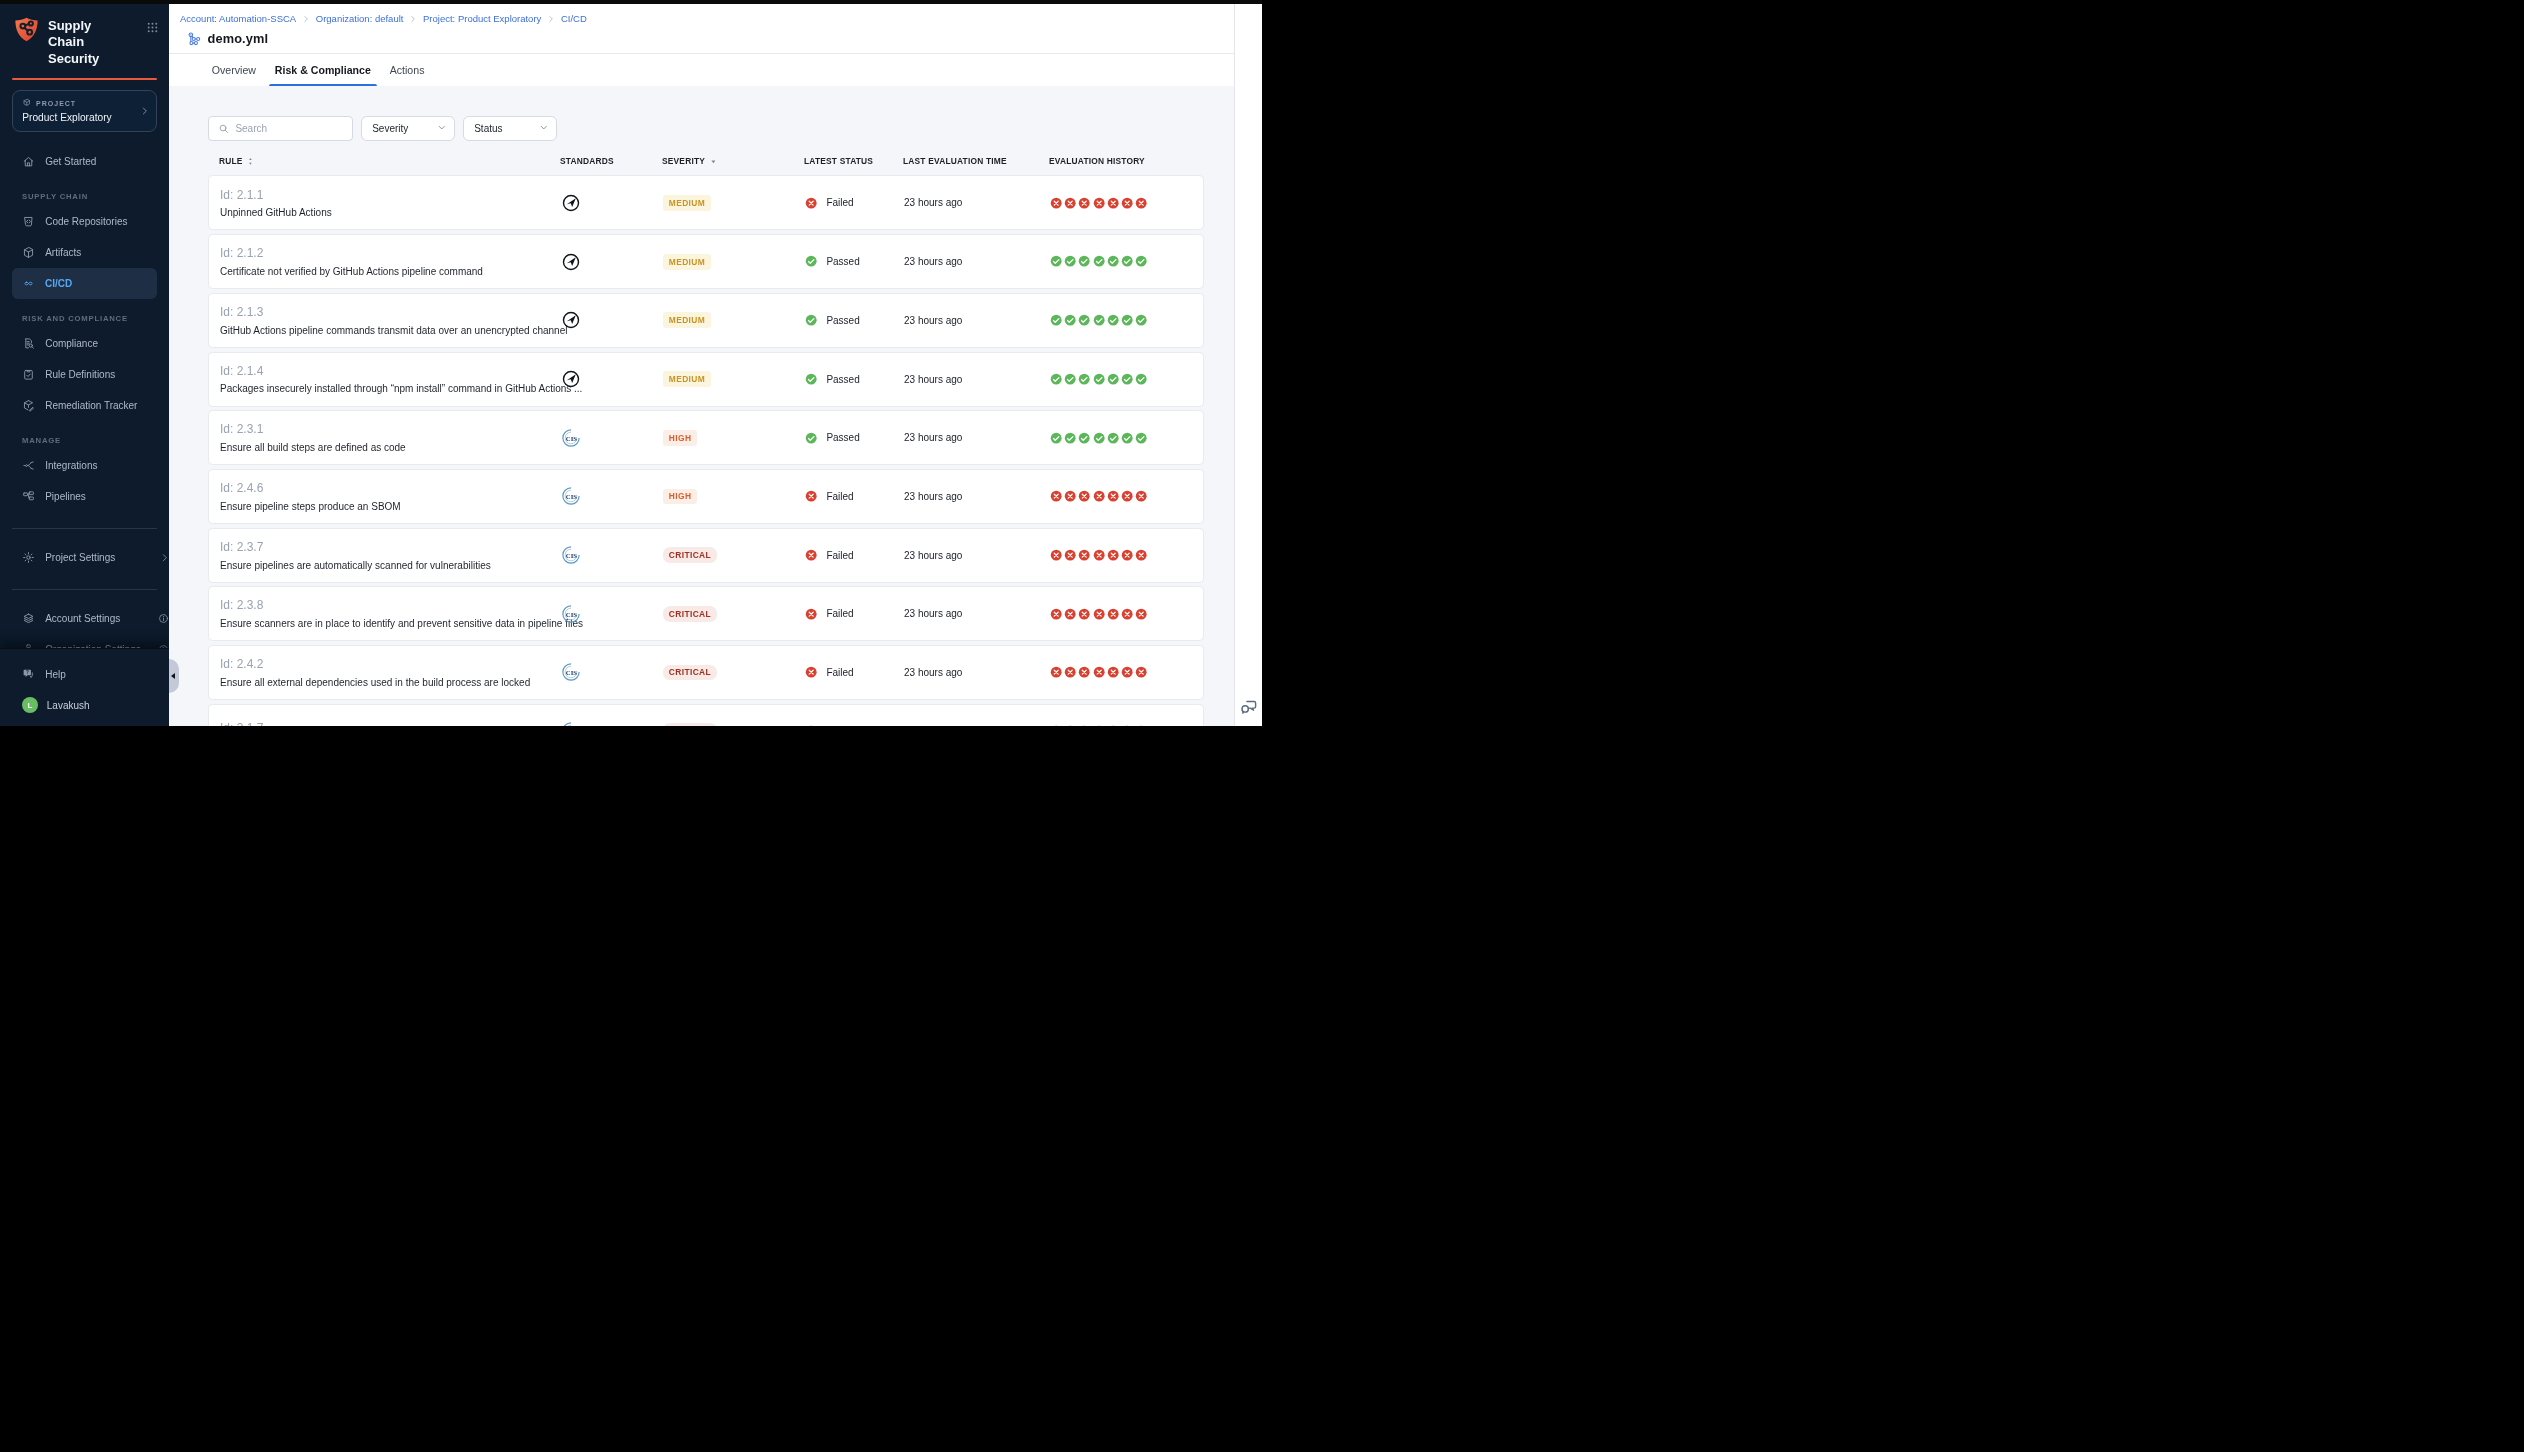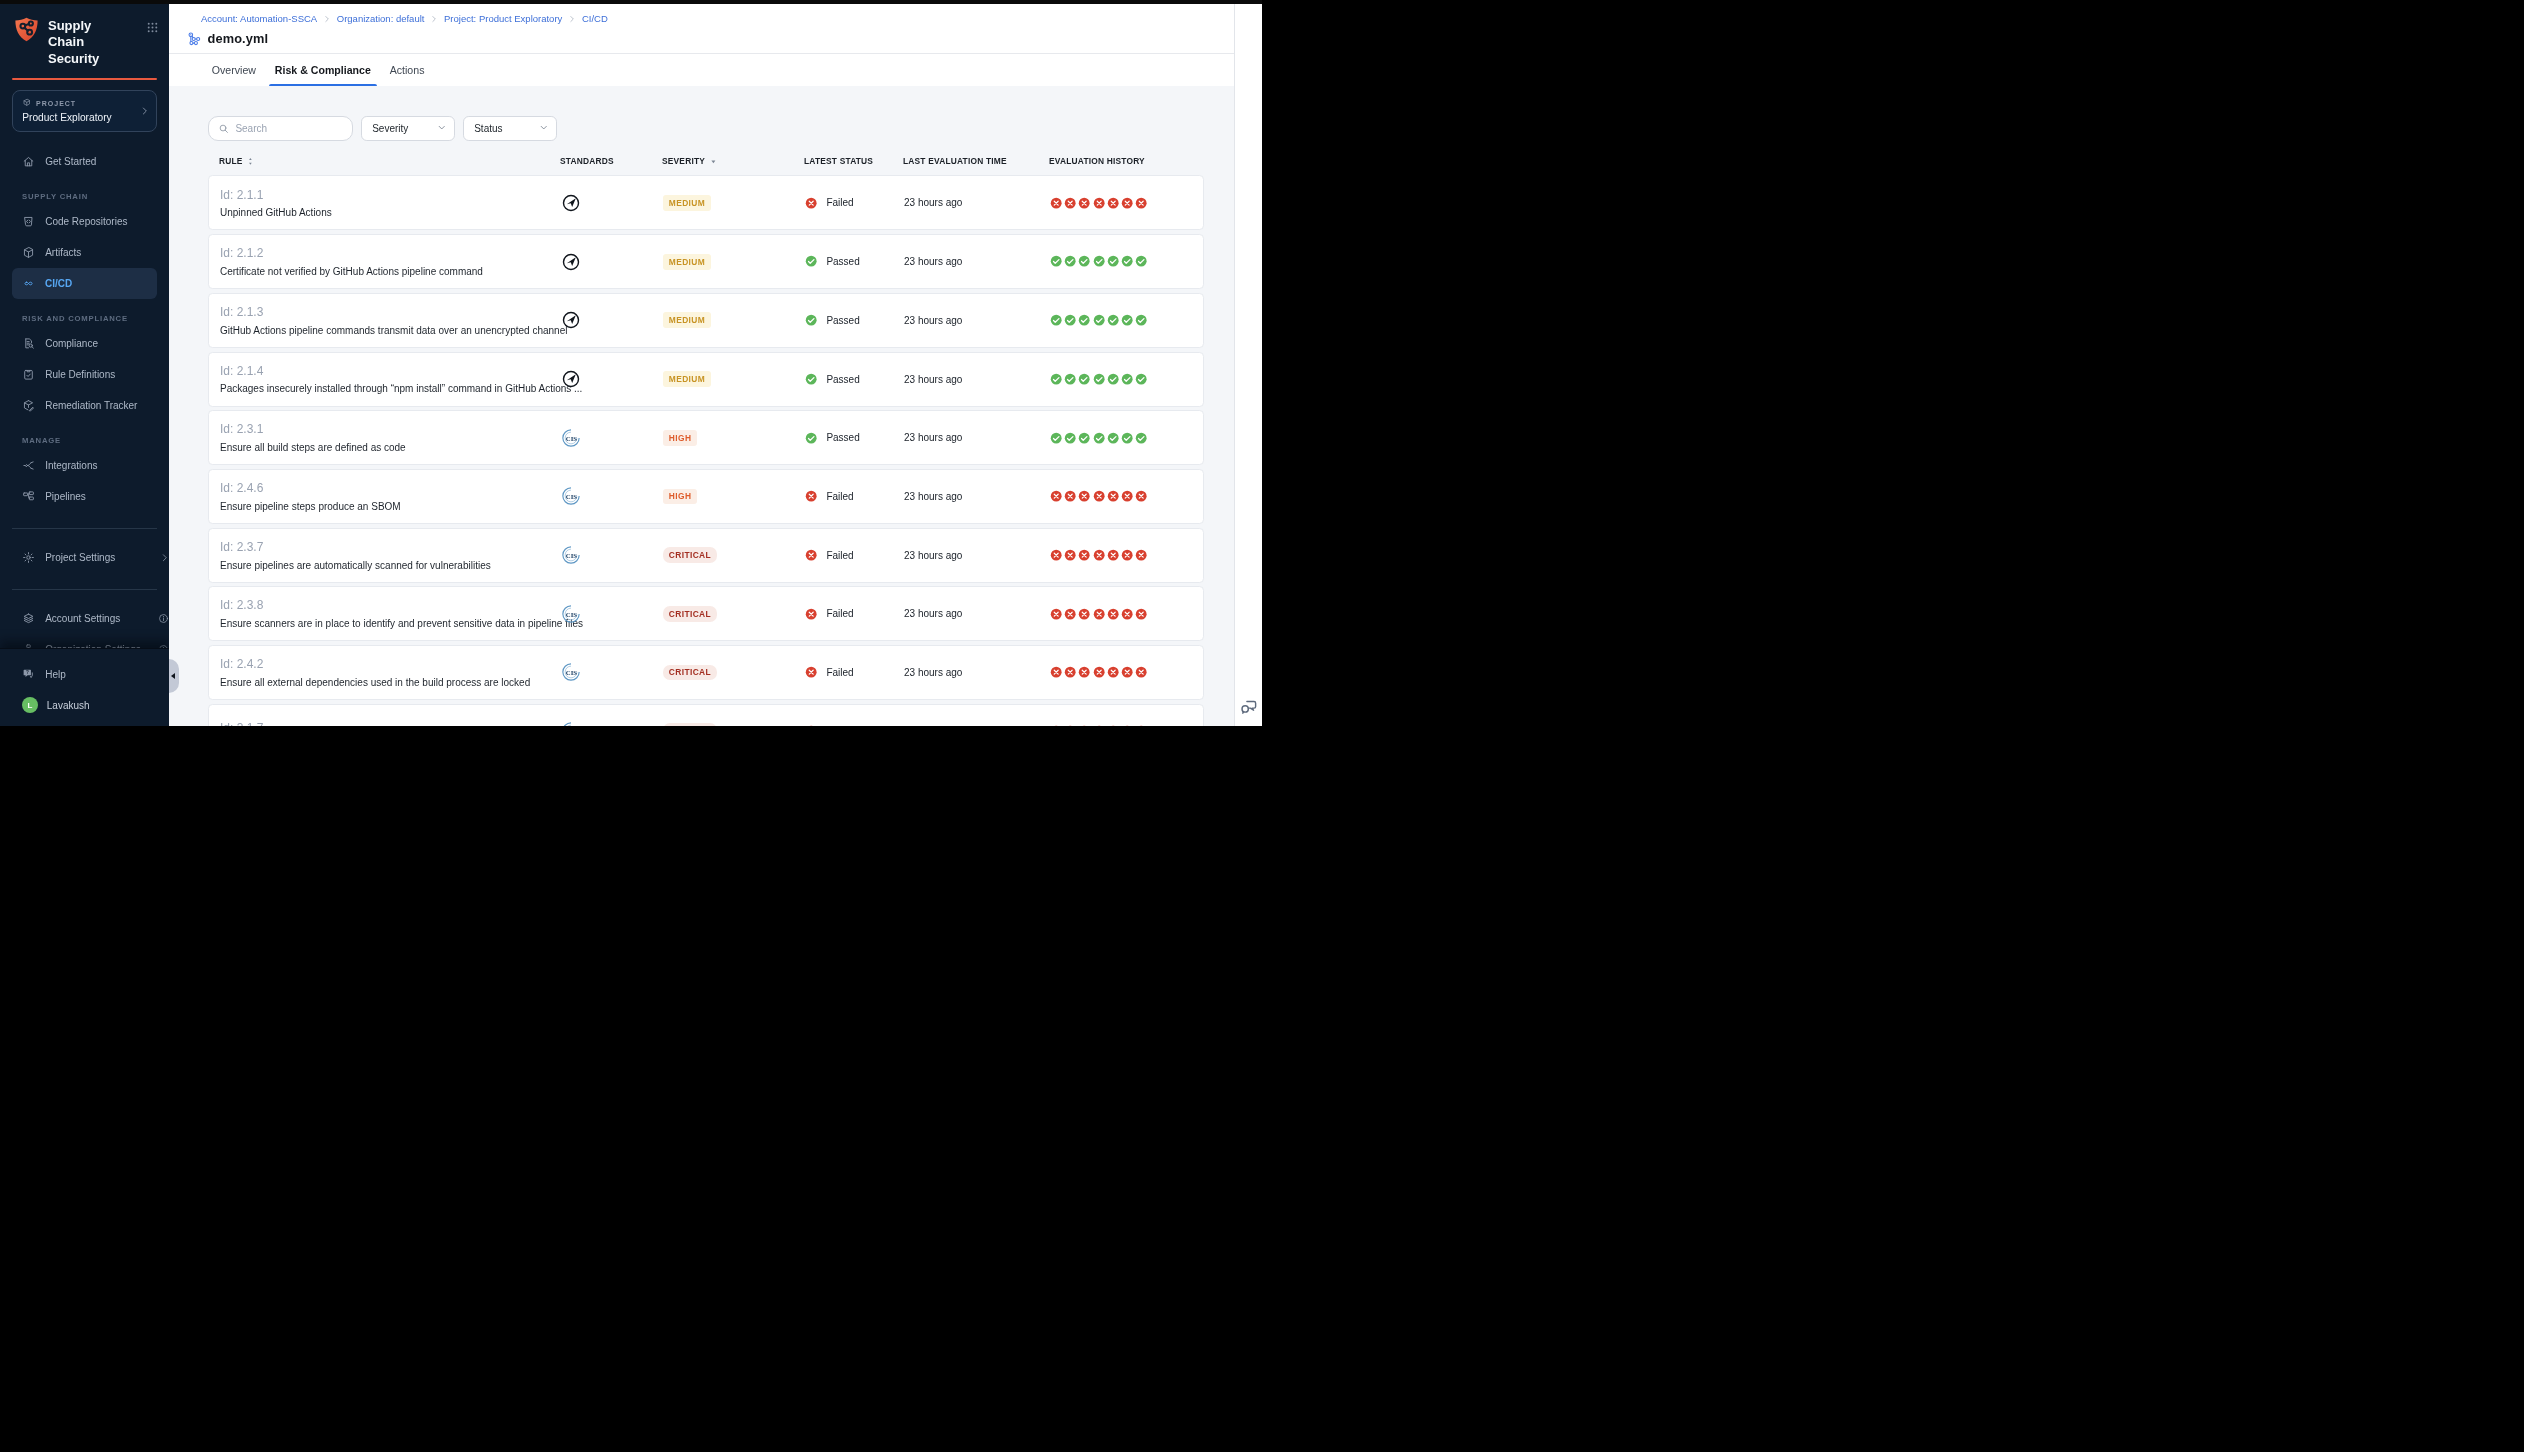--- a/index.html
+++ b/index.html
@@ -45,35 +45,35 @@
 
   .collapse-handle { position:absolute; right:-9.5px; top:655px; width:9.5px; height:34px; background:#C3C9D6; border-radius:0 17.5px 17.5px 0; display:flex; align-items:center; justify-content:center; z-index:6; cursor:pointer; }
   .collapse-handle .tri { width:0; height:0; border-top:3.3px solid transparent; border-bottom:3.3px solid transparent; border-right:4.4px solid #10151D; margin-right:1.5px; }
 
   
   .main { flex:1 1 auto; position:relative; background:#F4F6F9; overflow:hidden; }
   .rail { position:absolute; top:0; right:0; bottom:0; width:28.5px; background:#fff; border-left:0.7px solid #E2E5EA; z-index:4; }
   .chat-ic { position:absolute; bottom:10.2px; left:4.4px; width:19px; height:19px; color:#5E6A7D; cursor:pointer; }
 
   .header-top { height:50px; background:#fff; border-bottom:0.7px solid #E7E9ED; }
-  .breadcrumb { display:flex; align-items:center; margin-left:32px; padding-top:8.8px; height:20.5px; font-size:9.5px; }
+  .breadcrumb { display:flex; align-items:center; margin-left:11px; padding-top:8.8px; height:20.5px; font-size:9.5px; }
   .breadcrumb a { color:#3D6FD8; text-decoration:none; cursor:pointer; }
   .bc-sep { width:8px; height:8px; color:#9AA3B2; margin:0.7px 5.8px 0; }
   .title-row { display:flex; align-items:center; gap:5.8px; margin:5.1px 0 0 17.5px; height:19px; }
   .title-ic { width:15.3px; height:15.3px; color:#4C7DE8; }
   h1.page-title { font-size:12.8px; color:#14171C; font-weight:bold; letter-spacing:0.1px; }
 
   .tabs-band { height:32px; background:#fff; display:flex; align-items:flex-end; padding-left:37px; }
   .tab { position:relative; padding:0 5.8px 9.5px; margin-right:7.3px; font-size:10.6px; color:#3F4752; cursor:pointer; }
   .tab.active { color:#15181D; font-weight:bold; }
   .tab.active::after { content:""; position:absolute; left:0; right:0; bottom:0; height:2.2px; background:#2B6FE3; border-radius:2.2px 2.2px 0 0; }
 
   .content { padding:30px 0 0 39px; height:641px; overflow:hidden; }
   .filter-row { display:flex; gap:8px; }
-  .search-box { width:145px; height:25px; background:#fff; border:0.7px solid #D6DAE1; border-radius:10px; display:flex; align-items:center; padding:0 7.3px 0 8.8px; }
+  .search-box { width:145px; height:25px; background:#fff; border:0.7px solid #D6DAE1; border-radius:4px; display:flex; align-items:center; padding:0 7.3px 0 8.8px; }
   .search-box .ic { width:11px; height:11px; color:#848E9C; flex-shrink:0; }
   .search-box input { border:none; outline:none; width:100%; margin-left:6.6px; font-size:10px; font-family:"Liberation Sans",sans-serif; color:#23292F; background:transparent; }
   .search-box input::placeholder { color:#9AA3B2; }
   .dropdown { width:94px; height:25px; background:#fff; border:0.7px solid #D6DAE1; border-radius:5.8px; display:flex; align-items:center; justify-content:space-between; padding:0 8px 0 10.2px; font-size:10px; color:#23292F; cursor:pointer; }
   .dropdown .ic { width:9.5px; height:9.5px; color:#6E7888; }
 
   .grid-cols { display:grid; grid-template-columns:330px 102px 142px 99px 146px 1fr; width:996px; padding-left:11px; }
   .thead { margin-top:15.3px; align-items:center; }
   .th { display:flex; align-items:center; gap:3.7px; font-size:8.4px; font-weight:bold; color:#1B2027; letter-spacing:0.2px; padding-left:11px; cursor:pointer; }
   .th.first { padding-left:0; }

